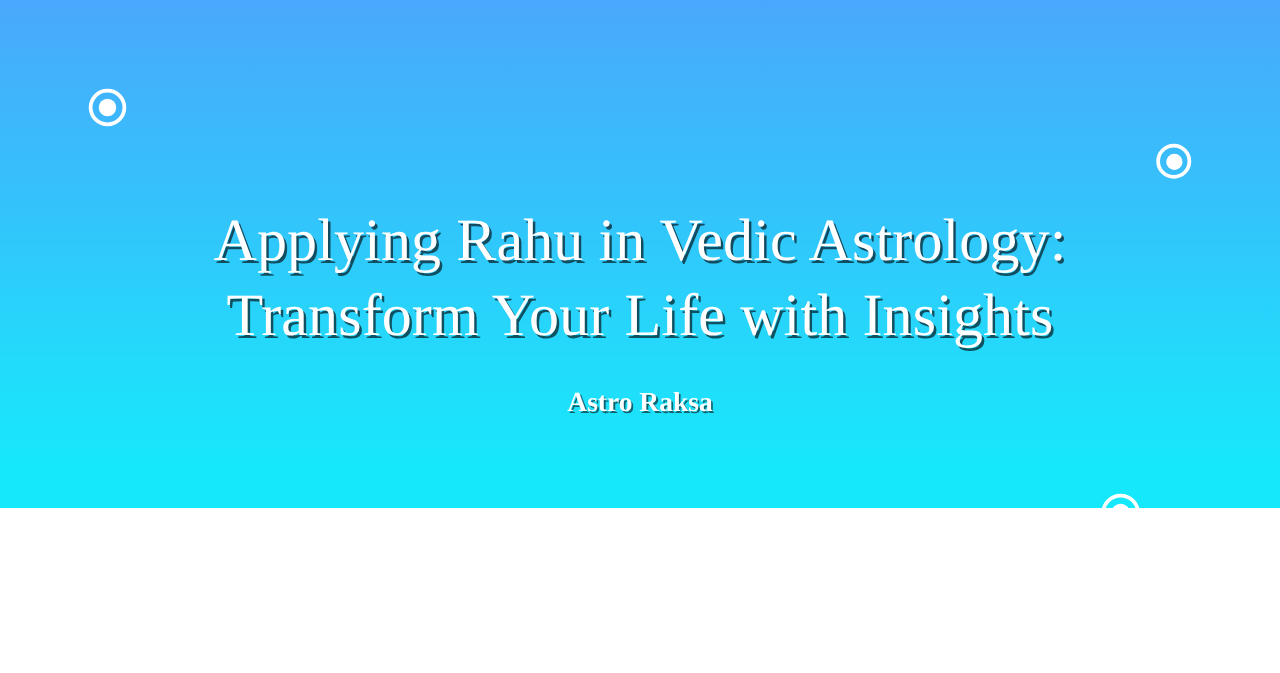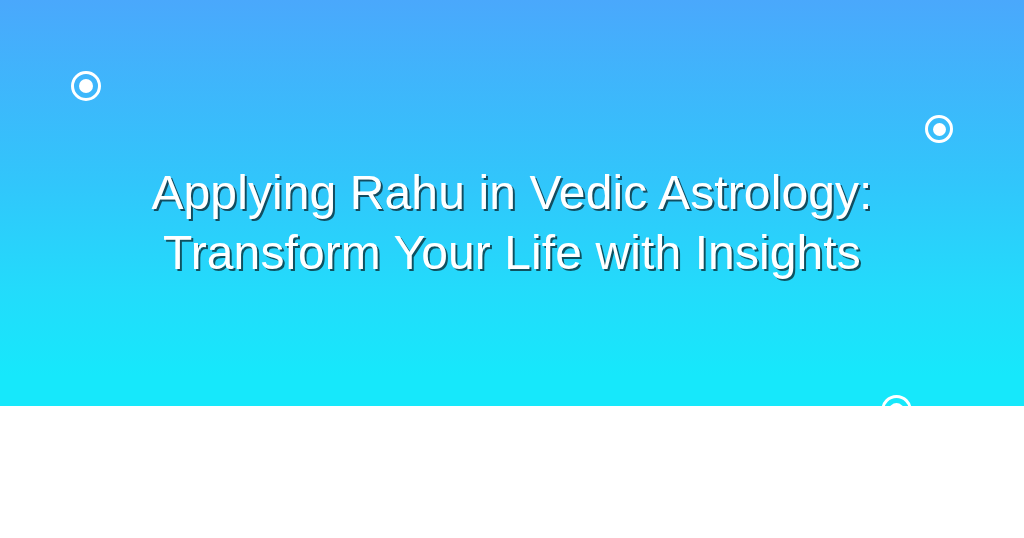--- a/index.html
+++ b/index.html
@@ -7,21 +7,21 @@
     padding: 0;
     background: #ffffff;
   }
 
   #slide {
     position: relative;
     width: 1024px;
     height: 408px;
     overflow: hidden;
     background: linear-gradient(180deg, #4aa8fc 0%, #31c6fb 45%, #22dcfb 72%, #16e8fb 92%, #16e8fb 99.6%, #ffffff 99.6%, #ffffff 100%);
-    font-family: Liberation Sans, sans-serif;
+    font-family: Liberation Serif, serif;
     -webkit-font-smoothing: antialiased;
   }
 
   
   .ring {
     position: absolute;
     box-sizing: border-box;
     border-radius: 50%;
     border: 3px solid #ffffff;
     display: flex;
@@ -95,15 +95,16 @@
     <span class="dot"></span>
   </div>
 
   <div class="ring ring-bl">
     <span class="dot"></span>
   </div>
 
   <div class="content">
     <h1 class="title">Applying Rahu in Vedic Astrology:
 Transform Your Life with Insights</h1>
+    <p class="subtitle">Astro Raksa</p>
   </div>
 
 </div>
 
 </body></html>

